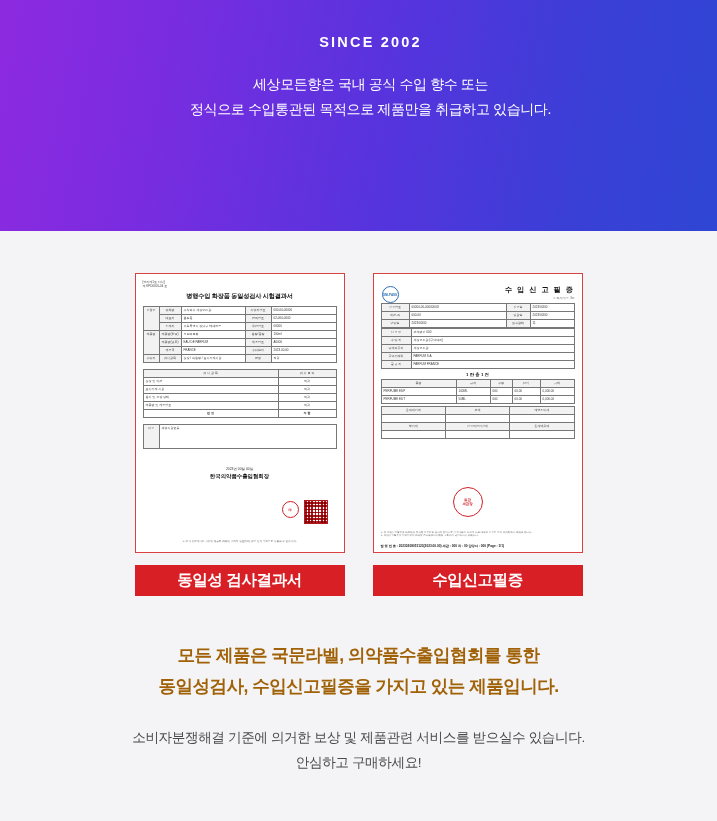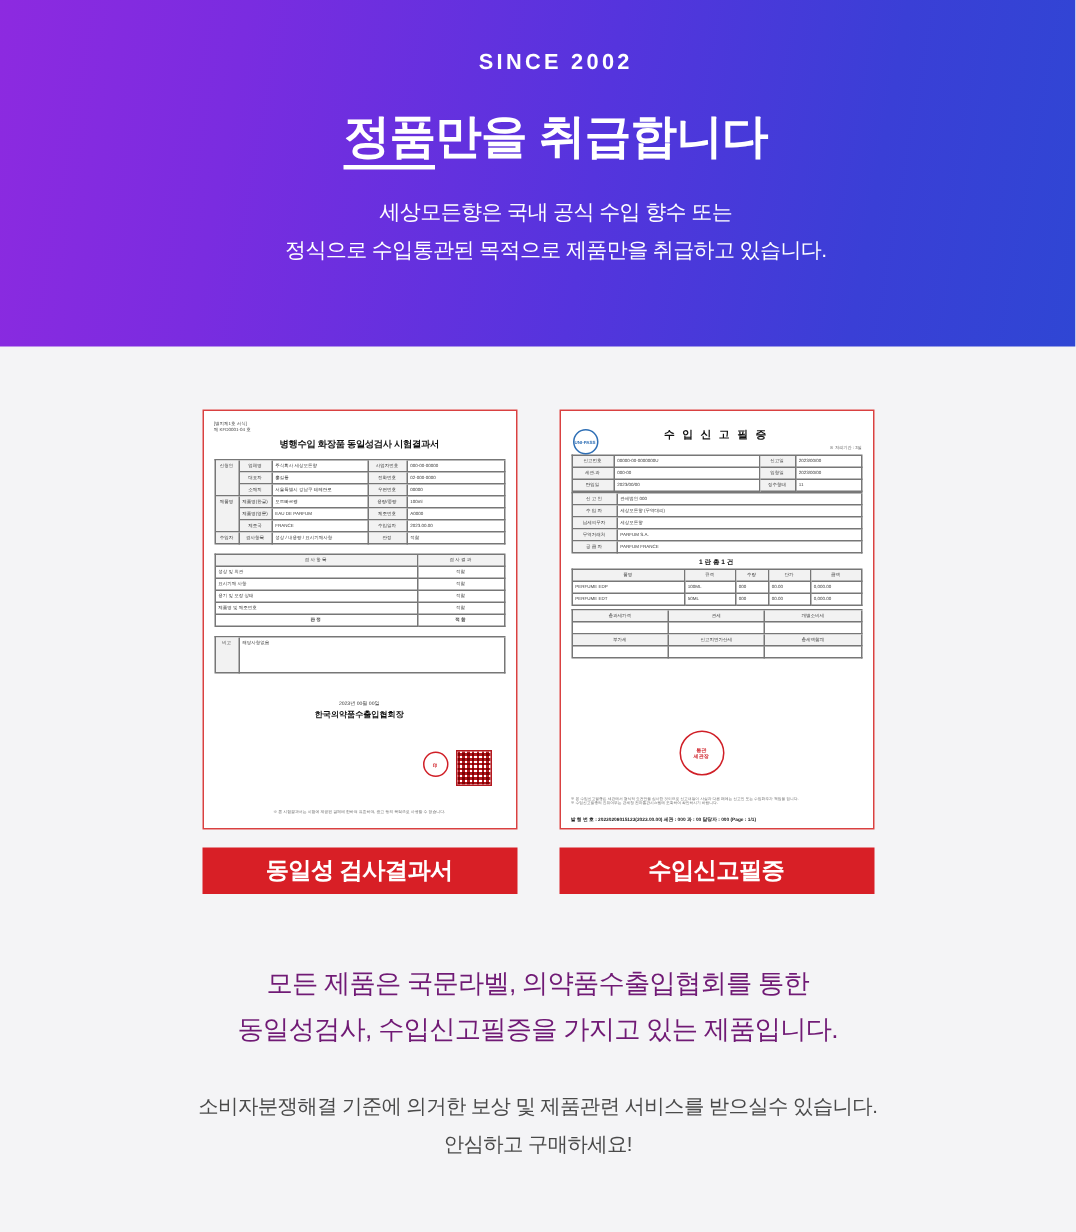--- a/index.html
+++ b/index.html
@@ -160,41 +160,38 @@
   }
 
   
   .bottom {
     text-align: center;
     margin-top: 44px;
     padding: 0 24px;
   }
   .bottom-main {
     font-size: 17.5px;
-    font-weight: normal;
-    color: #701a75;
+    font-weight: bold;
+    color: #a16207;
     line-height: 1.75;
     letter-spacing: -0.5px;
   }
   .bottom-sub {
     margin-top: 24px;
     font-size: 13.6px;
     color: #4a4a4a;
     line-height: 1.85;
     letter-spacing: -0.4px;
   }
 </style>
 </head>
 <body>
 
 <div class="hero">
   <div class="hero-since">SINCE 2002</div>
-  <div class="hero-title">
-    <span class="underline">정품</span><span>만을 취급합니다</span>
-  </div>
   <div class="hero-sub">
     <div>세상모든향은 국내 공식 수입 향수 또는</div>
     <div>정식으로 수입통관된 목적으로 제품만을 취급하고 있습니다.</div>
   </div>
 </div>
 
 <div class="docs">
 
   <div class="doc-col">
     <div class="doc-img">
@@ -283,21 +280,21 @@
     </div>
     <div class="doc-caption">동일성 검사결과서</div>
   </div>
 
   <div class="doc-col">
     <div class="doc-img">
       <div class="sheet">
         <div class="logo-circle" style="left:1px; top:1px;">
           <span>UNI-PASS</span>
         </div>
-        <div class="s-title2" style="margin-top:5px;">수 입 신 고 필 증</div>
+        <div class="s-title2" style="margin-top:5px;text-align:right;">수 입 신 고 필 증</div>
         <div style="text-align:right;font-size:2.8px;color:#555;margin-top:1px">※ 처리기간 : 3일</div>
 
         <div class="grid" style="grid-template-columns: 28px 1fr 24px 44px; margin-top:3px;">
           <div class="lbl">신고번호</div>
           <div>00000-00-0000000U</div>
           <div class="lbl">신고일</div>
           <div>2023/00/00</div>
 
           <div class="lbl">세관.과</div>
           <div>000-00</div>

